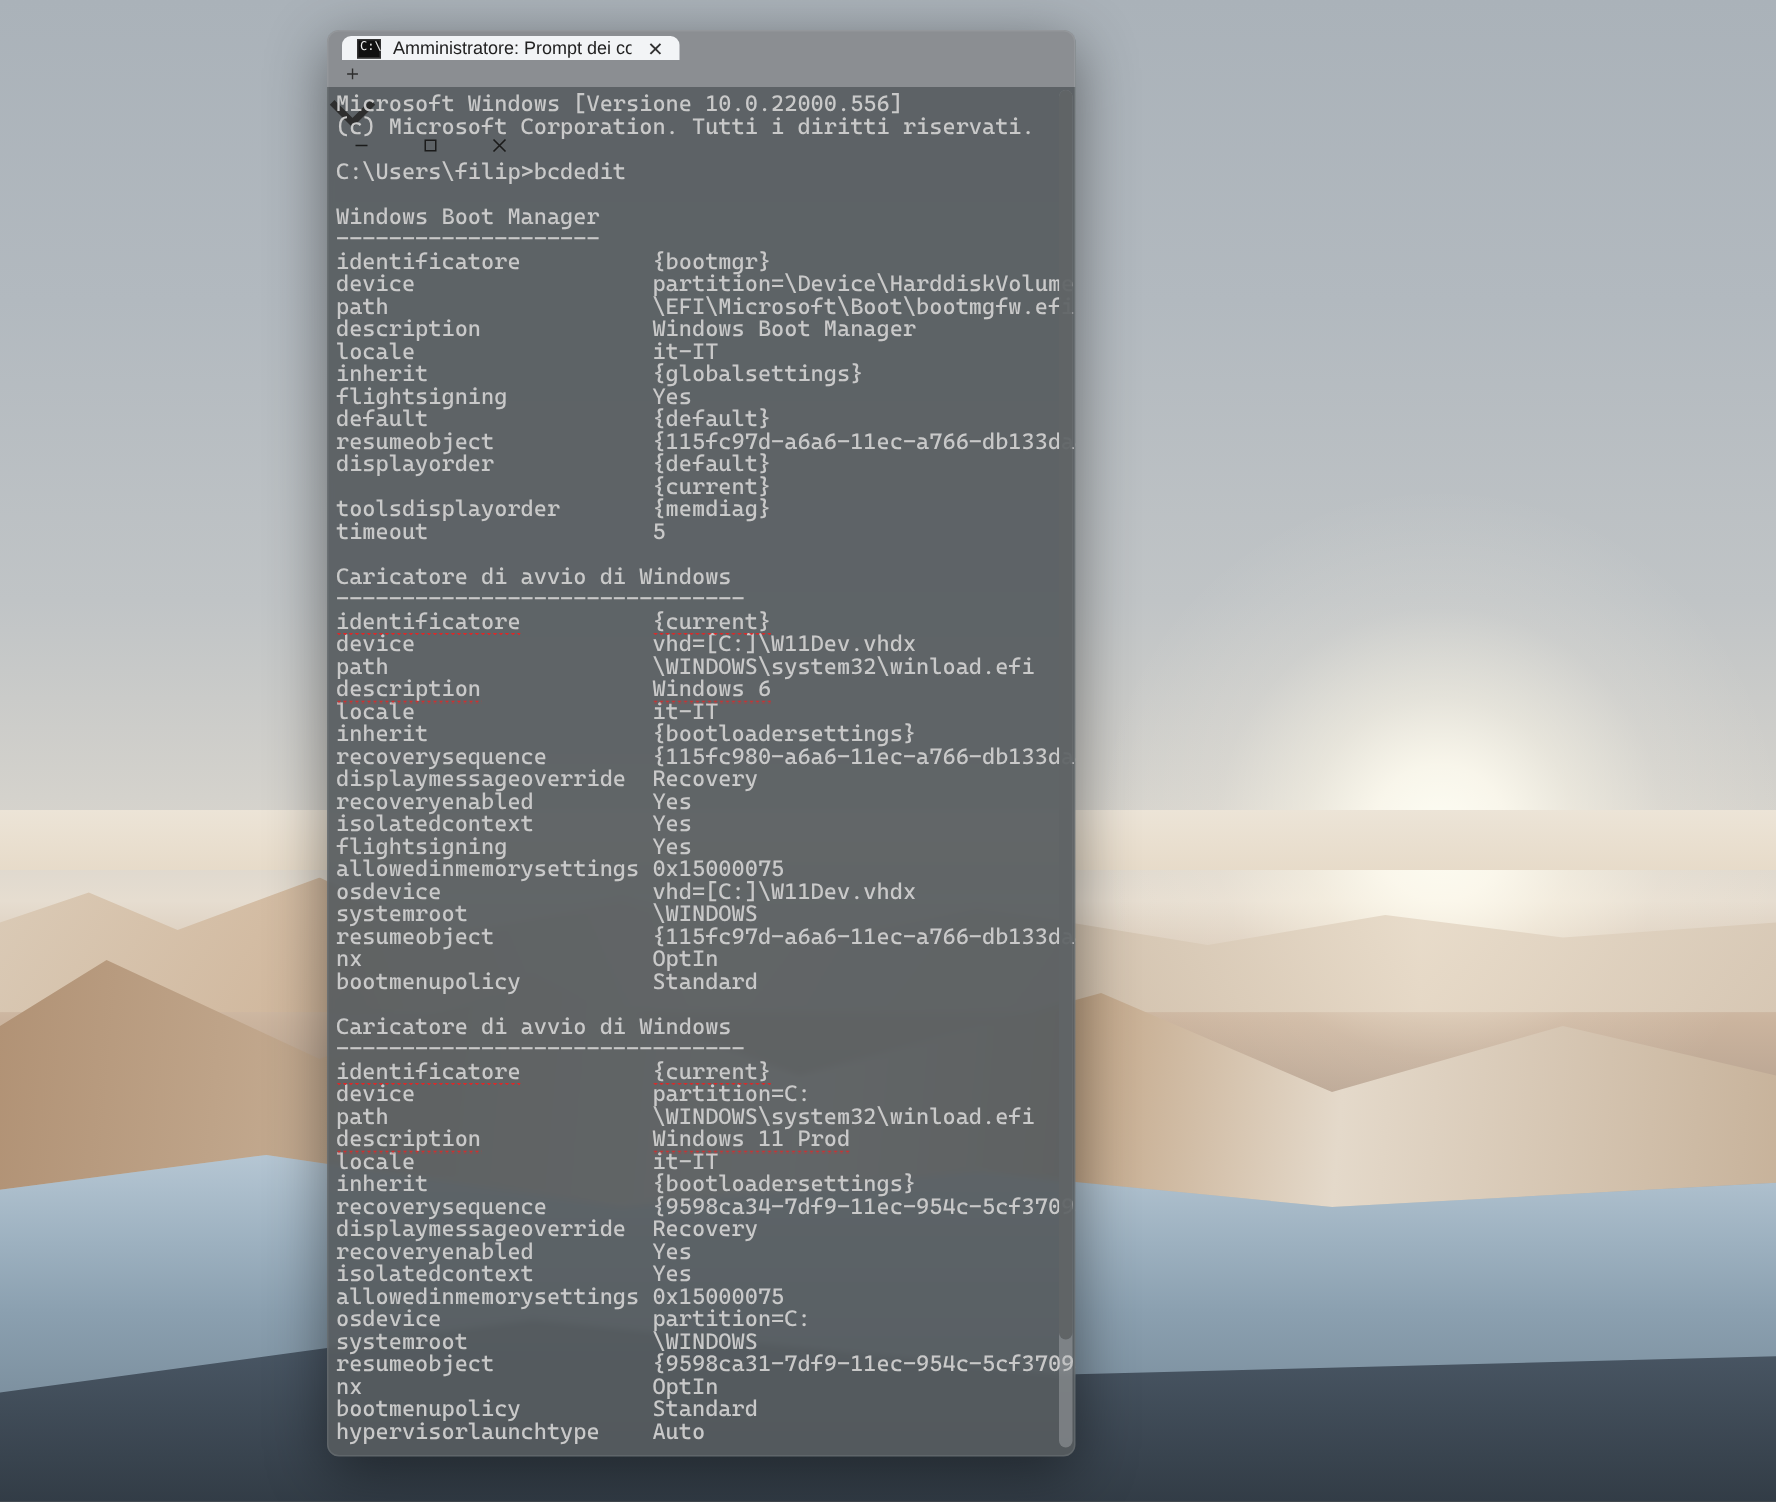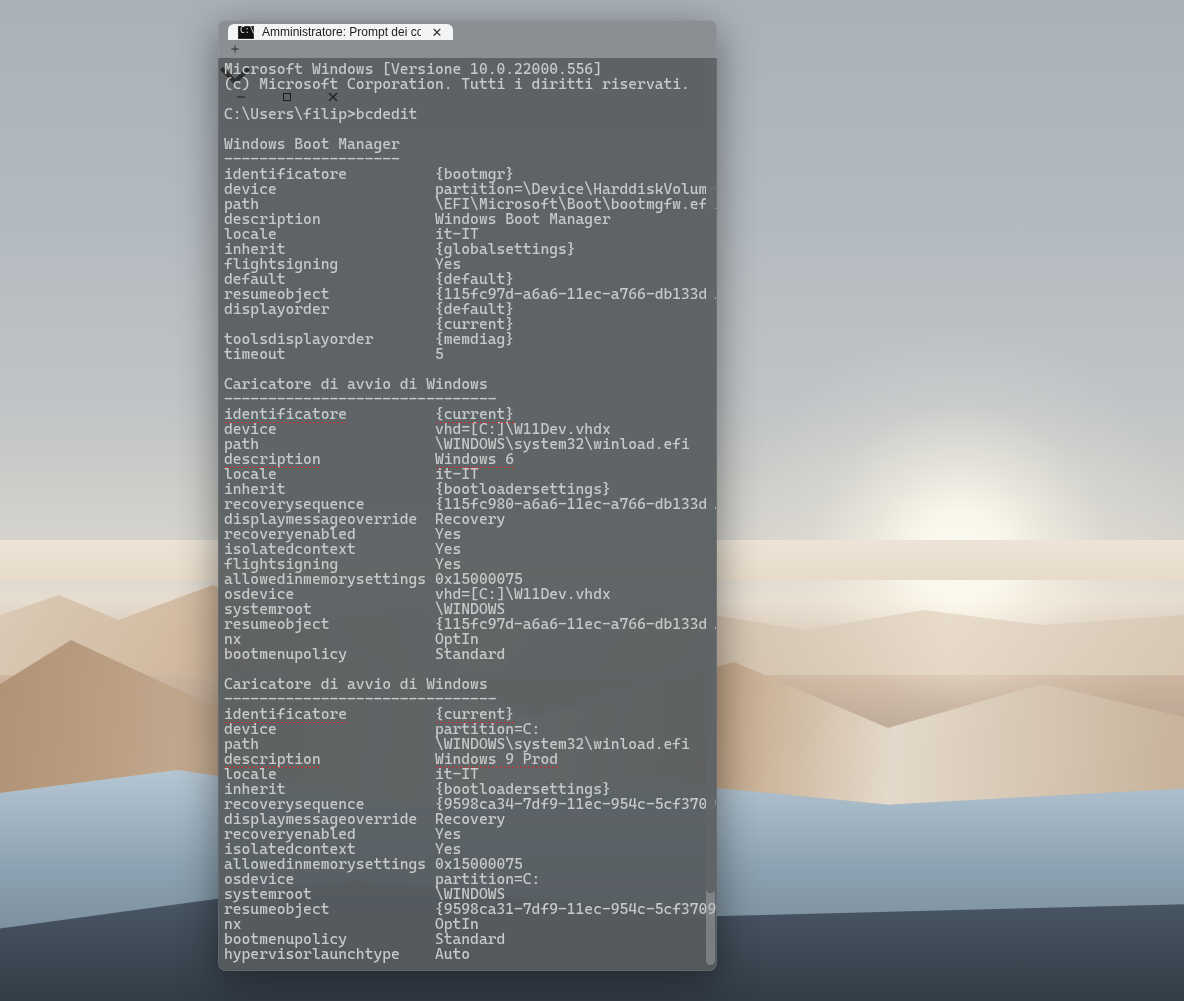--- a/index.html
+++ b/index.html
@@ -208,21 +208,21 @@
 systemroot              \WINDOWS
 resumeobject            {115fc97d-a6a6-11ec-a766-db133da8a292}
 nx                      OptIn
 bootmenupolicy          Standard
 
 Caricatore di avvio di Windows
 -------------------------------
 <span class="ul">identificatore</span>          <span class="ul">{current}</span>
 device                  partition=C:
 path                    \WINDOWS\system32\winload.efi
-<span class="ul">description</span>             <span class="ul">Windows 9 Prod</span>
+<span class="ul">description</span>             <span class="ul">Windows 11 Prod</span>
 locale                  it-IT
 inherit                 {bootloadersettings}
 recoverysequence        {9598ca34-7df9-11ec-954c-5cf370956c7d}
 displaymessageoverride  Recovery
 recoveryenabled         Yes
 isolatedcontext         Yes
 allowedinmemorysettings 0x15000075
 osdevice                partition=C:
 systemroot              \WINDOWS
 resumeobject            {9598ca31-7df9-11ec-954c-5cf370956c7d}

